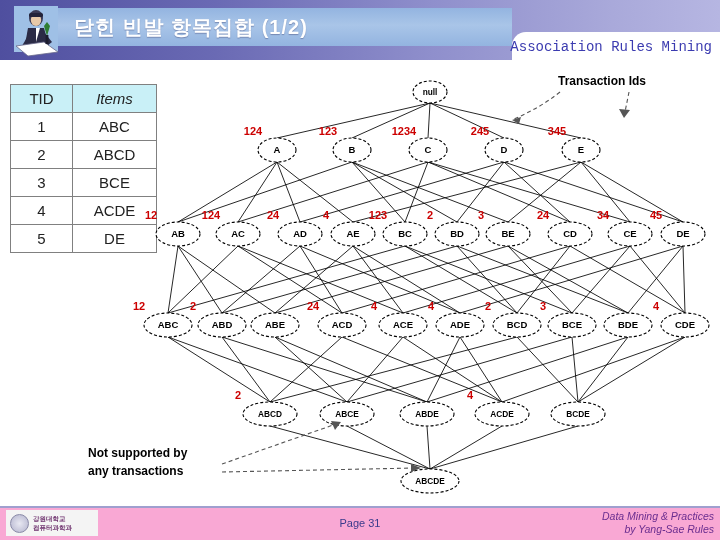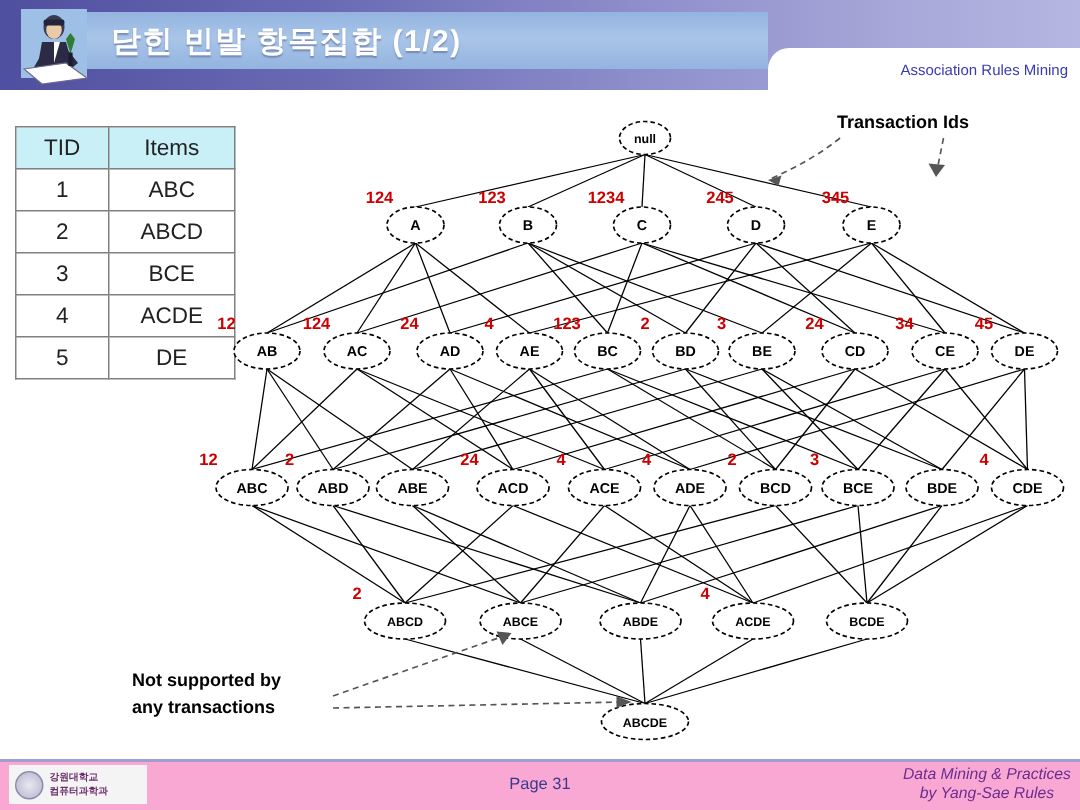--- a/index.html
+++ b/index.html
@@ -52,43 +52,44 @@
     width: 208px; height: 30px;
     background: #ffffff;
     border-top-left-radius: 14px;
     display: flex;
     align-items: center;
     justify-content: flex-end;
     padding-right: 8px;
   }
   #chapter-text {
     color: #3b3bb0;
-    font-size: 10px;
+    font-size: 14px;
     white-space: nowrap;
+    font-family: Liberation Mono, monospace;
   }
 
   
   #tid-table {
     position: absolute;
     left: 10px; top: 84px;
     border-collapse: collapse;
     background: #ffffff;
   }
   #tid-table th, #tid-table td {
     border: 1px solid #808080;
     width: 62px; height: 28px;
     text-align: center;
     font-size: 15px;
     color: #222222;
     font-weight: normal;
     padding: 0;
   }
   #tid-table th { background: #c9f0f7; font-size: 15px; }
   #tid-table td.items-cell { width: 84px; }
-  #tid-table th.items-head { width: 84px; }
+  #tid-table th.items-head { width: 84px; font-style: italic; }
 
   
   #lattice {
     position: absolute;
     left: 0; top: 60px;
     width: 720px; height: 440px;
   }
   #lattice svg { display: block; }
 
   .node-ell { fill: #ffffff; stroke: #000000; stroke-width: 1.1; stroke-dasharray: 3 2; }
@@ -137,21 +138,21 @@
     position: absolute;
     left: 0; top: 9px;
     width: 720px;
     text-align: center;
     font-size: 11px;
     color: #3a3a8c;
   }
   #credit {
     position: absolute;
     right: 6px; top: 2px;
-    text-align: center;
+    text-align: right;
     font-size: 10.5px;
     line-height: 13px;
     color: #6a2d8f;
     font-style: italic;
   }
 </style>
 </head>
 <body>
 
 <div id="slide">

